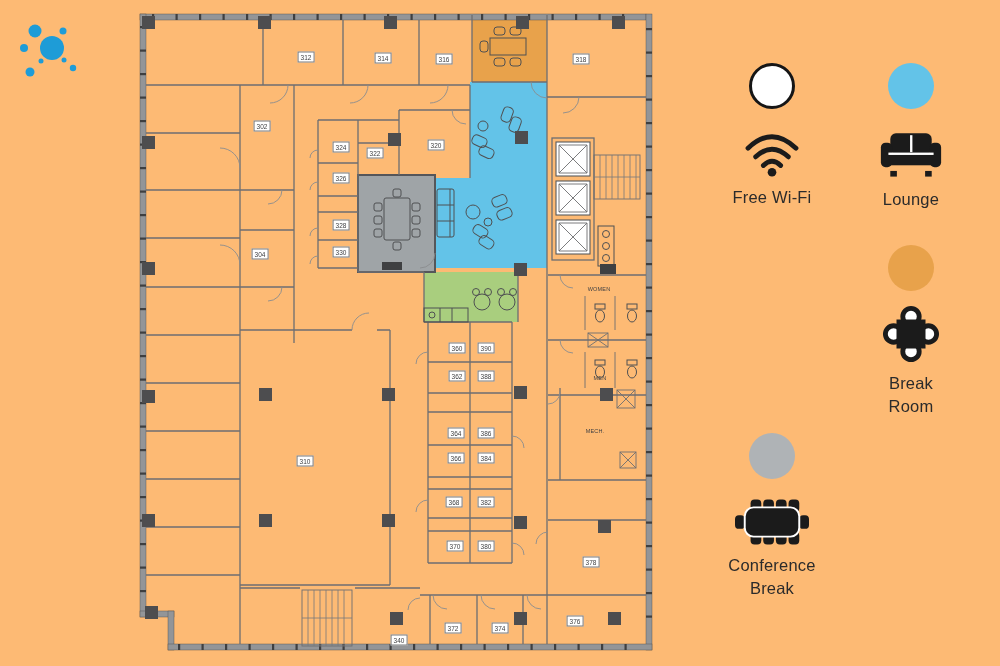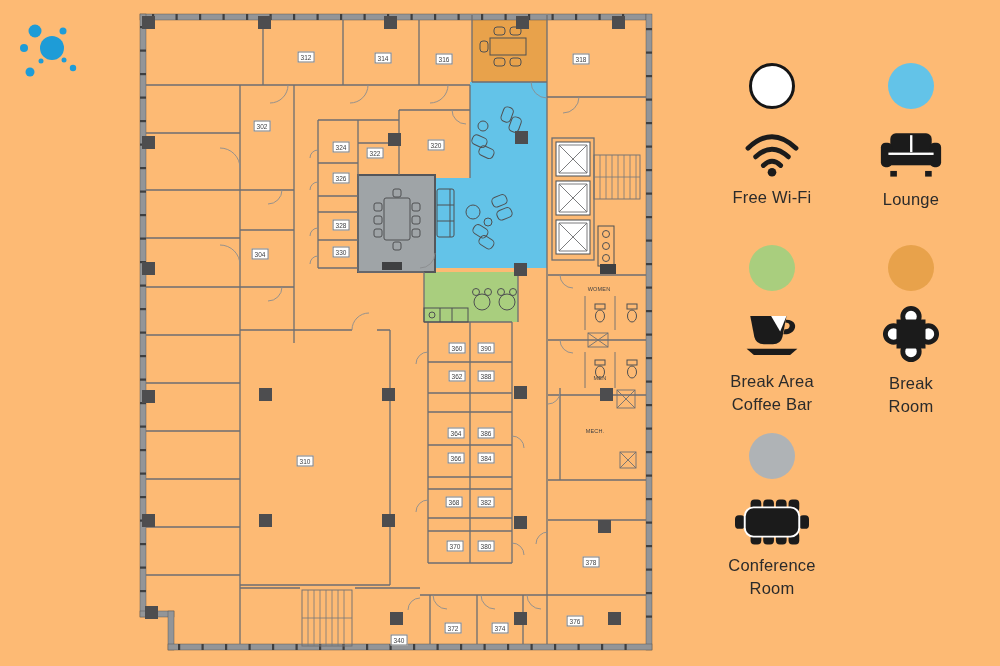--- a/index.html
+++ b/index.html
@@ -395,31 +395,20 @@
           <rect x="10" y="26" width="48" height="12"></rect>
           <rect x="12" y="44" width="7" height="6"></rect>
             <rect x="49" y="44" width="7" height="6"></rect>
         </g>
         <rect x="33" y="6" width="2.5" height="18" fill="#fff"></rect>
         <rect x="10" y="24.5" width="48" height="2.5" fill="#fff"></rect>
       </svg>
       <div class="llabel">Lounge</div>
     </div>
 
-    <div class="legend-item" id="li-2">
-      <div class="swatch swatch-break-area"></div>
-      <svg class="licon" width="58" height="50" viewBox="0 0 64 52">
-        <path fill="#1b1b1b" d="M8 4 H48 L43.5 27 Q41.5 35 33 35 H23 Q14.5 35 12.5 27 Z"></path>
-        <polygon points="31,4 48,4 41,21" fill="#fff"></polygon>
-        <path fill="#1b1b1b" d="M47.5 8 C58 8 60 16 55 21 C52 24 47 24.5 44.5 24 L45.8 18.5 C49.5 19 51.5 17.5 51.5 14.5 C51.5 12 49.5 11 46.5 11 Z"></path>
-        <path fill="#1b1b1b" d="M4 40 H60 L52 47 H12 Z"></path>
-      </svg>
-      <div class="llabel">Break Area
-Coffee Bar</div>
-    </div>
 
     <div class="legend-item" id="li-3">
       <div class="swatch swatch-huddle-room"></div>
       <svg class="licon" width="58" height="58" viewBox="0 0 60 60" style="margin-top:-6px">
         <g stroke="#1b1b1b" stroke-width="5" fill="#fff">
           <circle cx="30" cy="12" r="8.5"></circle>
             <circle cx="30" cy="48" r="8.5"></circle>
           <circle cx="12" cy="30" r="8.5"></circle>
             <circle cx="48" cy="30" r="8.5"></circle>
         </g>
@@ -440,16 +429,16 @@
           <rect x="16" y="33" width="11" height="13" rx="4"></rect>
             <rect x="29" y="33" width="11" height="13" rx="4"></rect>
           <rect x="42" y="33" width="11" height="13" rx="4"></rect>
             <rect x="55" y="33" width="11" height="13" rx="4"></rect>
           <rect x="0" y="16" width="10" height="14" rx="4"></rect>
             <rect x="66" y="16" width="10" height="14" rx="4"></rect>
         </g>
         <rect x="10" y="8" width="56" height="30" rx="9" fill="#1b1b1b" stroke="#fff" stroke-width="2"></rect>
       </svg>
       <div class="llabel">Conference
-Room</div>
+Break</div>
     </div>
   </div>
 </div>
 
 </body></html>

